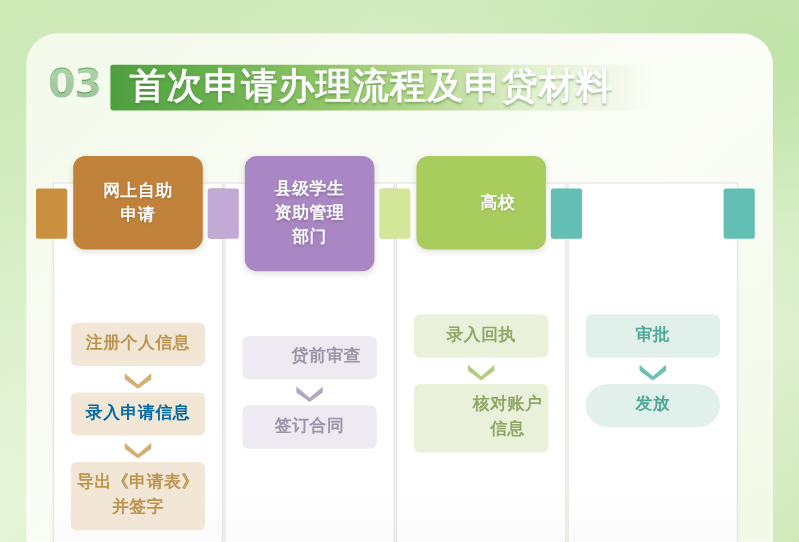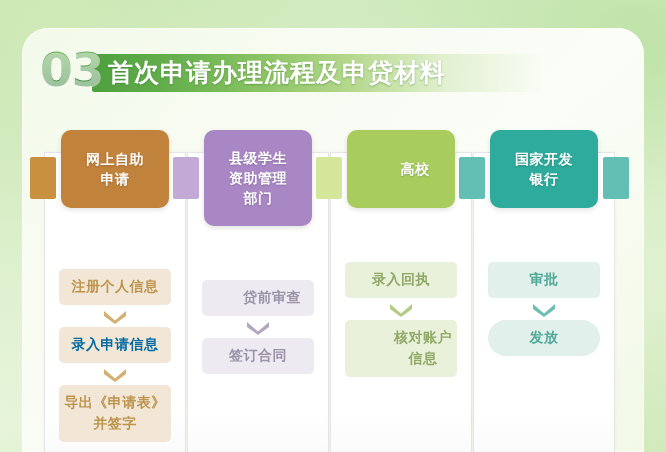--- a/index.html
+++ b/index.html
@@ -44,21 +44,21 @@
     position: absolute;
     left: 0;
     top: 22px;
     height: 46px;
     width: 622px;
   }
   #section-number {
     position: absolute;
     left: 18px;
     top: -3px;
-    font-size: 47px;
+    font-size: 33px;
     font-weight: bold;
     letter-spacing: -1px;
     line-height: 46px;
     color: #3f8a3c;
     background: linear-gradient(180deg, #6cb257 0%, #2f7a36 100%);
     -webkit-background-clip: text;
     background-clip: text;
     -webkit-text-fill-color: transparent;
     text-shadow: 0 1px 0 rgba(255,255,255,0.5);
     font-family: "DejaVu Sans", sans-serif;
@@ -77,21 +77,21 @@
         #b7d98f 58%,
         rgba(206,231,178,0.55) 78%,
         rgba(222,240,203,0.0) 100%);
   }
   #title-text {
     position: absolute;
     left: 86px;
     top: 4px;
     height: 28px;
     line-height: 38px;
-    font-size: 25px;
+    font-size: 30px;
     font-weight: bold;
     color: #ffffff;
     letter-spacing: 1px;
     text-shadow: 0 1px 2px rgba(60,120,50,0.45);
     white-space: nowrap;
     font-family: "DejaVu Sans", "Liberation Sans", sans-serif;
   }
 
   
   #columns {
@@ -244,22 +244,20 @@
             <svg class="chev" viewBox="0 0 26 16">
               <path d="M2 3 L13 12.5 L24 3 L24 8 L13 16 L2 8 Z" fill="#b3cc83"></path>
             </svg>
             <div class="chip" style="background: rgb(233, 241, 218); color: rgb(144, 168, 102); padding-left: 44px;">核对账户信息</div>
           </div>
         </div>
         <div class="column">
           <div class="card"></div>
           <div class="wing left" style="background: rgb(99, 191, 179);"></div>
           <div class="wing right" style="background: rgb(99, 191, 179);"></div>
-          <div class="head-box" style="background: rgb(46, 171, 156);">国家开发
-银行</div>
           <div class="steps" style="top: 132px;">
             <div class="chip" style="background: rgb(225, 240, 234); color: rgb(79, 168, 152);">审批</div>
             <svg class="chev" viewBox="0 0 26 16">
               <path d="M2 3 L13 12.5 L24 3 L24 8 L13 16 L2 8 Z" fill="#6cbfb2"></path>
             </svg>
             <div class="chip" style="background: rgb(225, 240, 234); color: rgb(79, 168, 152); border-radius: 18px;">发放</div>
           </div>
         </div>
       </div>
 

